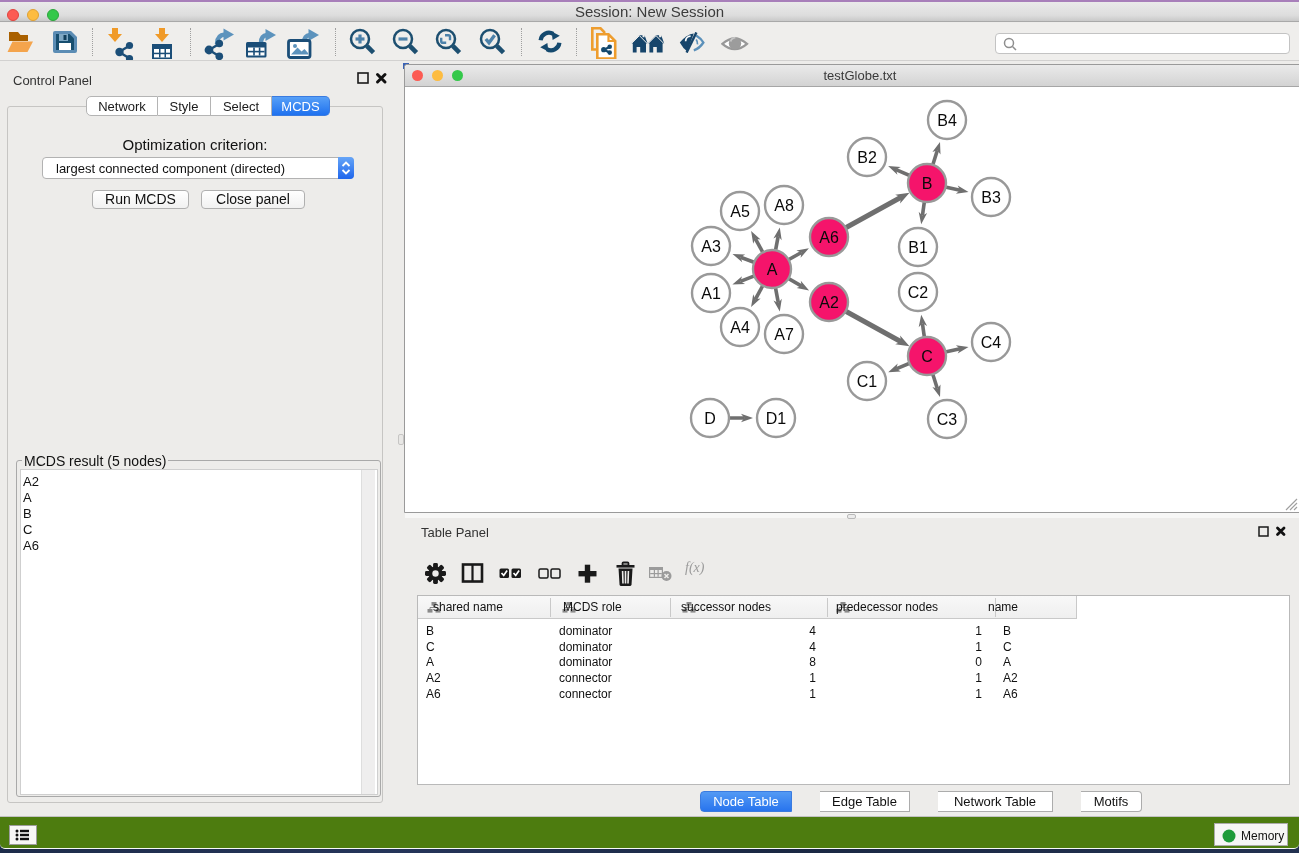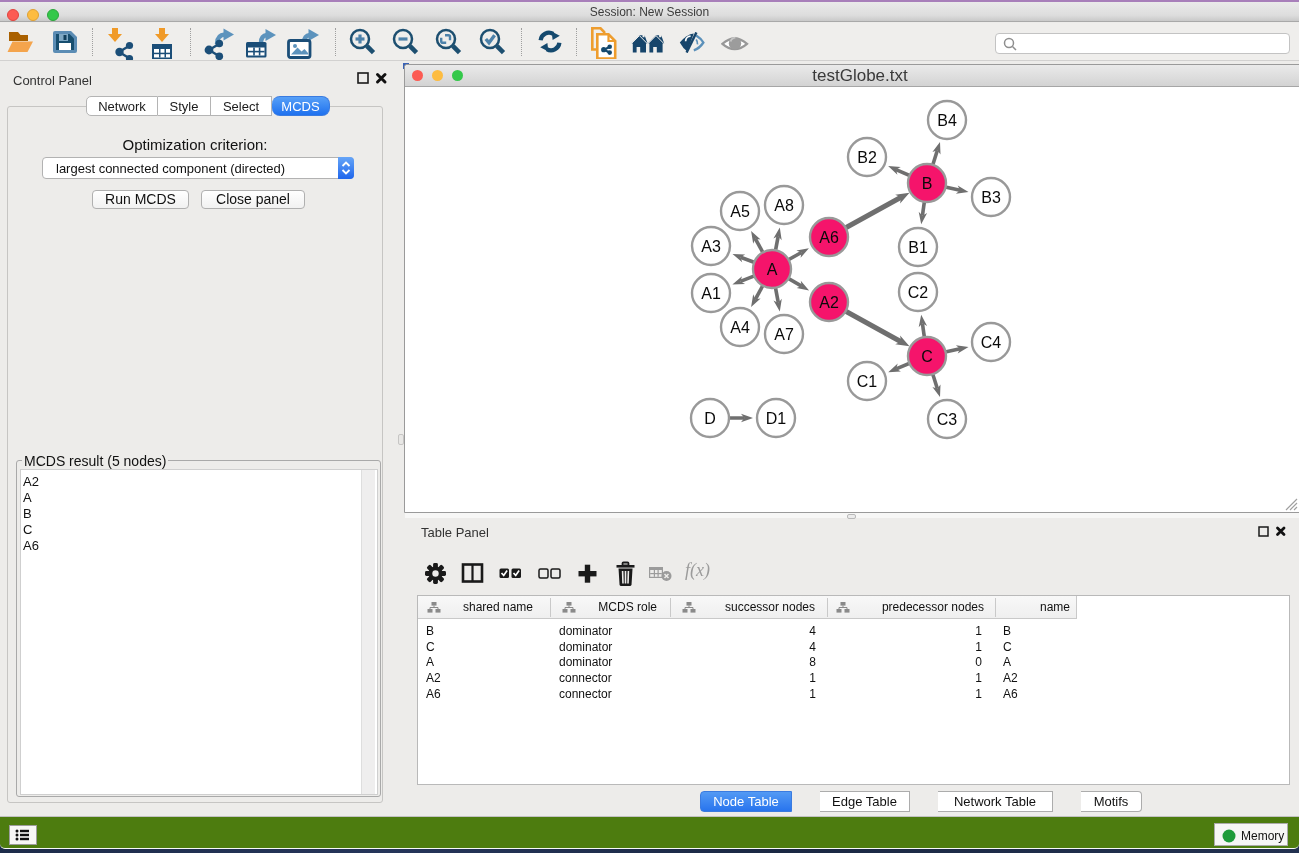--- a/index.html
+++ b/index.html
@@ -3,21 +3,21 @@
 <meta charset="utf-8">
 <style>
 * { margin:0; padding:0; box-sizing:border-box; }
 html,body { width:1299px; height:853px; overflow:hidden; }
 body { font-family:"Liberation Sans", sans-serif; position:relative; background:#edecea; }
 .abs { position:absolute; }
 #topstrip { left:0; top:0; width:1299px; height:2px; background:#a87fba; }
 #titlebar { left:0; top:2px; width:1299px; height:20px;
   background:linear-gradient(#eaeaea 0%,#dddddd 70%,#c9c9c9 100%); border-bottom:1px solid #a9a9a9; }
 #titlebar .title { position:absolute; left:0; right:0; top:0; height:20px; line-height:20px;
-  text-align:center; font-size:12px; color:#3c3c3c; }
+  text-align:center; font-size:15px; color:#3c3c3c; }
 .light { position:absolute; width:12px; height:12px; border-radius:50%; top:7px; }
 #toolbar { left:0; top:23px; width:1299px; height:38px; background:#efeeec; border-bottom:1px solid #d2d1d0; }
 .tbsep { position:absolute; top:5px; height:28px; width:0; border-left:1px dotted #9f9f9f; }
 #searchbox { position:absolute; left:995px; top:10px; width:295px; height:21px; background:#fff;
   border:1px solid #c3c3c3; border-radius:4px; }
 #content { left:0; top:62px; width:1299px; height:754px; background:#edecea; }
 
 #cpanel { left:0; top:0; width:390px; height:754px; }
 #cpanel-title { position:absolute; left:13px; top:11px; font-size:13px; color:#333; }
 #cp-border { position:absolute; left:7px; top:44px; width:376px; height:697px; border:1px solid #c6c5c3; border-radius:3px; }
@@ -40,30 +40,30 @@
 #mcds-list { position:absolute; left:3px; top:8px; width:358px; height:326px; background:#fff; border:1px solid #cfcfcf;
   font-size:13px; color:#111; }
 #mcds-list .row { padding-left:2px; height:16px; line-height:16px; }
 #mcds-list { padding-top:4px; }
 #mcds-scroll { position:absolute; right:2px; top:0px; width:14px; height:324px; background:#efeeee; border-left:1px solid #dedede; }
 
 #netwin { left:404px; top:2px; width:896px; height:449px; border:1px solid #9a9a9a; border-radius:3px 0 0 0; background:#fff; }
 #net-titlebar { position:absolute; left:0; top:0; width:894px; height:22px; border-radius:3px 0 0 0;
   background:linear-gradient(#eaeaea,#d3d3d3); border-bottom:1px solid #a6a6a6; }
 #net-titlebar .title { position:absolute; left:16px; right:0; top:0; height:22px; line-height:22px;
-  text-align:center; font-size:17px; color:#3a3a3a; }
+  text-align:center; font-size:13px; color:#3a3a3a; }
 .light2 { position:absolute; width:11px; height:11px; border-radius:50%; top:4.5px; }
 
 #tpanel { left:404px; top:457px; width:895px; height:297px; }
 #tpanel-title { position:absolute; left:17px; top:6px; font-size:13px; color:#333; }
 #ttable { position:absolute; left:13px; top:76px; width:873px; height:190px; background:#fff; border:1px solid #b9b9b9; }
 #thead { position:absolute; left:0; top:0; width:659px; height:23px; border-right:1px solid #c9c9c9; background:linear-gradient(#f8f8f8,#efefef);
   border-bottom:1px solid #c9c9c9; font-size:12px; color:#111; }
 .hsep { position:absolute; top:2px; height:19px; width:0; border-left:1px solid #c9c9c9; }
-.hlabel { position:absolute; top:0; height:23px; line-height:23px; text-align:right; }
+.hlabel { position:absolute; top:0; height:23px; line-height:23px; text-align:left; }
 .trow { position:absolute; font-size:12px; color:#111; height:16px; line-height:16px; }
 #btabs { position:absolute; display:flex; height:21px; left:268px; top:272px; }
 #btabs .tab { height:21px; line-height:20px; font-size:13px; color:#111; text-align:center;
   background:#fff; border:1px solid #acacac; border-left:none;margin-left:28px; }
 #btabs .tab:first-child { border-left:1px solid #acacac; border-radius:4px 0 0 4px; }
 #btabs .tab:last-child { border-radius:0 4px 4px 0; }
 #btabs .tab.sel { background:linear-gradient(#539af4,#2874ee); color:#fff; border-color:#3a7be0; }
 
 #statusbar { left:0; top:816px; width:1299px; height:33px; background:#4d7c0f; border-top:1px solid #c2c2c2; border-bottom:1.5px solid #f8f8f7; border-radius:0 0 5px 5px; z-index:2; }
 #menu-btn { position:absolute; left:9px; top:8px; width:28px; height:20px; background:#f7f7f6; border:1px solid #9d9d9d; }
@@ -206,21 +206,21 @@
     <div id="cpanel-title">Control Panel</div>
     <svg width="40" height="16" style="position:absolute;left:352px;top:8px;">
       <rect x="6" y="3" width="10" height="10" fill="none" stroke="#1a1a1a" stroke-width="1.6"></rect>
       <path d="M25.5,4.5 L33,12 M33,4.5 L25.5,12" stroke="#111" stroke-width="3" stroke-linecap="round"></path>
     </svg>
     <div id="cp-border"></div>
     <div class="tabs" style="left:78px; top:34px;">
       <div class="tab" style="width:72px;">Network</div>
       <div class="tab" style="width:53px;">Style</div>
       <div class="tab" style="width:61px;">Select</div>
-      <div class="tab sel" style="width:58px;border-radius:8px;">MCDS</div>
+      <div class="tab sel" style="width:58px;">MCDS</div>
     </div>
     <div id="dropdown">
       <div class="dtext">largest connected component (directed)</div>
       <div class="spin">
         <svg width="16" height="22">
           <path d="M4.5,9 L8,5.5 L11.5,9" fill="none" stroke="#fff" stroke-width="1.8"></path>
           <path d="M4.5,13 L8,16.5 L11.5,13" fill="none" stroke="#fff" stroke-width="1.8"></path>
         </svg>
       </div>
     </div>
@@ -381,21 +381,21 @@
 </svg>
 <svg style="position:absolute;left:244px;top:45px;" width="26" height="20">
 <rect x="1" y="3" width="14" height="11" fill="#9b9b9b"></rect>
 <rect x="2.2" y="6" width="11.6" height="6.8" fill="#edecea"></rect>
 <rect x="5.8" y="6" width="1.2" height="6.8" fill="#9b9b9b"></rect>
         <rect x="9.5" y="6" width="1.2" height="6.8" fill="#9b9b9b"></rect>
 <rect x="2.2" y="9" width="11.6" height="1.2" fill="#9b9b9b"></rect>
 <circle cx="18.5" cy="12" r="5" fill="#9b9b9b"></circle>
 <path d="M16.5,10 L20.5,14 M20.5,10 L16.5,14" stroke="#edecea" stroke-width="1.5"></path>
 </svg>
-<div style="position:absolute;left:281px;top:41px;font-family:'Liberation Serif',serif;font-style:italic;font-size:18px;color:#9b9b9b;"><i>f(x)</i></div>
+<div style="position:absolute;left:281px;top:41px;font-family:'Liberation Serif',serif;font-style:italic;font-size:14px;color:#9b9b9b;"><i>f(x)</i></div>
     <div id="ttable">
       <div id="thead">
         <div class="hsep" style="left:132px;"></div>
           <div class="hsep" style="left:252px;"></div>
           <div class="hsep" style="left:409px;"></div>
           <div class="hsep" style="left:577px;"></div>
           <svg style="position:absolute;left:9px;top:5px;" width="14" height="13">
 <rect x="4.5" y="1" width="5" height="3.6" fill="#8a8a8a"></rect>
 <rect x="0.5" y="8" width="5" height="3.6" fill="#8a8a8a"></rect>
 <rect x="8.5" y="8" width="5" height="3.6" fill="#8a8a8a"></rect>

